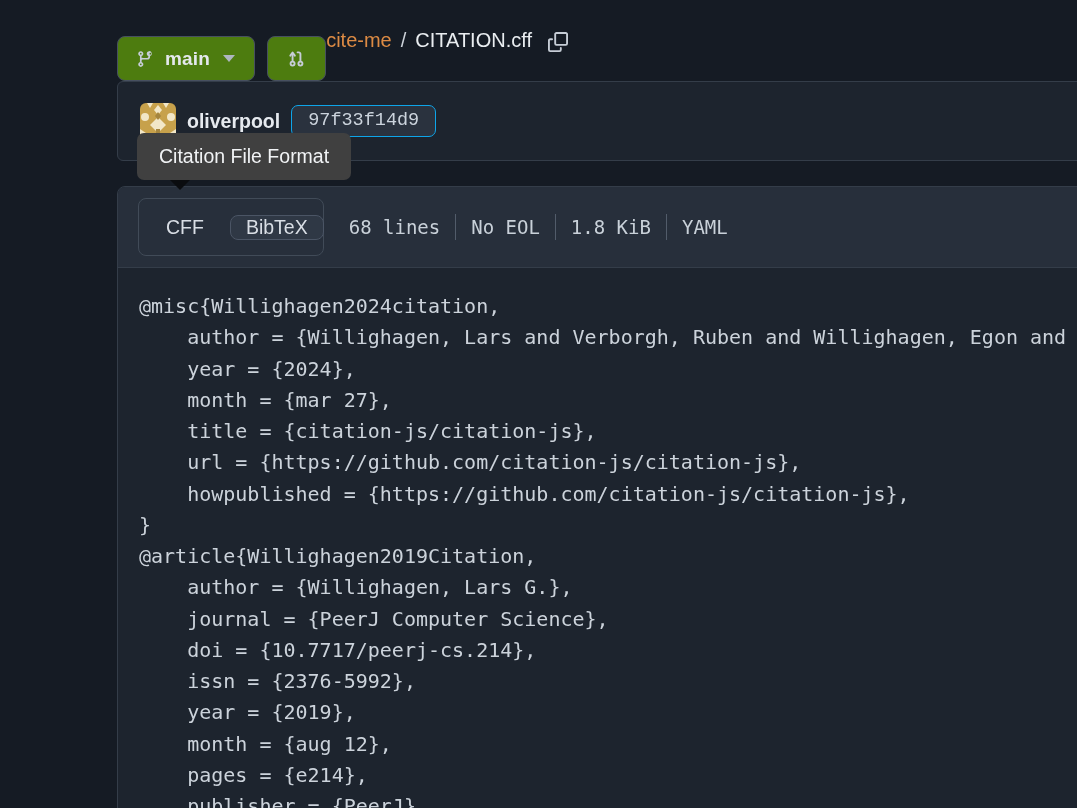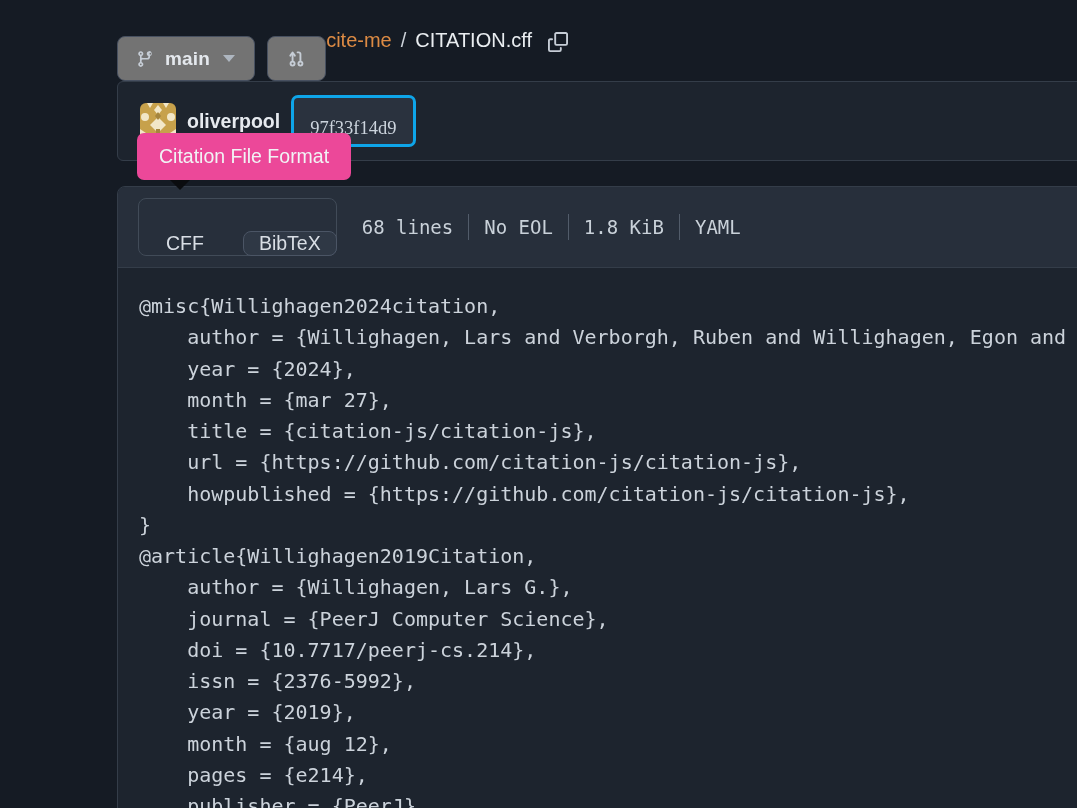--- a/index.html
+++ b/index.html
@@ -9,21 +9,21 @@
     background:#151b24;
     font-family:"Liberation Sans", sans-serif;
     color:#dde3ea;
   }
   
   .toolbar {
     position:absolute; left:117px; top:18px; height:45px;
     display:flex; align-items:center;
   }
   .btn {
-    height:45px; background:#737373; border:1px solid #475060;
+    height:45px; background:#4d7c0f; border:1px solid #475060;
     border-radius:8px; color:#e4e8ed; display:flex; align-items:center;
     cursor:pointer; font-family:inherit;margin-top:36px;
   }
   .btn-branch { padding:0 19px 0 18px; gap:11px; }
   .btn-branch .branch-label { font-size:19px; font-weight:700; letter-spacing:.2px; }
   .caret {
     width:0; height:0; border-left:6px solid transparent;
     border-right:6px solid transparent; border-top:7px solid #aeb6c0;
     margin-left:2px;
   }
@@ -42,47 +42,47 @@
   }
   
   .commit-box {
     position:absolute; left:117px; top:81px; right:-60px; height:80px;
     background:#1d242e; border:1px solid #343d49; border-radius:6px;
     display:flex; align-items:center; padding-left:22px; gap:11px;
   }
   .avatar { width:36px; height:36px; border-radius:6px; overflow:hidden; flex:none; }
   .commit-author { font-size:19.5px; font-weight:700; color:#e6eaef; text-decoration:none; }
   .commit-hash {
-    font-family:Liberation Serif, serif; font-size:18.5px;
-    color:#ccd4dd; background:#2a323e; border:3px solid #0ea5e9;
-    border-radius:7px; padding:20px 16px 5px; text-decoration:none;
+    font-family:Liberation Mono, monospace; font-size:18.5px;
+    color:#ccd4dd; background:#2a323e; border:1px solid #0ea5e9;
+    border-radius:7px; padding:4px 16px 5px; text-decoration:none;
   }
   .commit-message { font-size:19.5px; color:#d8dde4; margin-left:2px; }
   
   .tooltip {
     position:absolute; left:137px; top:133px; height:47px; z-index:5;
-    background:#ec4899; border-radius:7px; color:#f1f3f5;
+    background:#404040; border-radius:7px; color:#f1f3f5;
     font-size:19.5px; display:flex; align-items:center; padding:8px 22px;
   }
   .tooltip-arrow {
     position:absolute; left:33px; top:100%;
     width:0; height:0; border:10px solid transparent;
     border-top:10px solid #0a0c0f; border-bottom:none;
   }
   
   .file-box {
     position:absolute; left:117px; top:186px; right:-60px; bottom:-40px;
     background:#1d242e; border:1px solid #343d49;
     border-radius:8px 8px 0 0; overflow:hidden;
   }
   .file-header {
     height:81px; background:#272f3b; border-bottom:1px solid #343d49;
     display:flex; align-items:center; padding:0 20px;
   }
-  .seg { display:flex; align-items:flex-end; border:1px solid #414b58; border-radius:8px; height:58px;gap:13px; }
+  .seg { display:flex; align-items:center; border:1px solid #414b58; border-radius:8px; height:58px; }
   .seg-btn {
     border:none; background:transparent; color:#d9dee5; cursor:pointer;
     font-family:inherit; font-size:19.5px; padding:0 27px;
     display:flex; align-items:center; justify-content:center;
   }
   .seg-btn.active {
     background:#2f3845; border:1px solid #4b5565; border-radius:8px;
     margin:-1px; padding:0 15px;
   }
   .stats {

